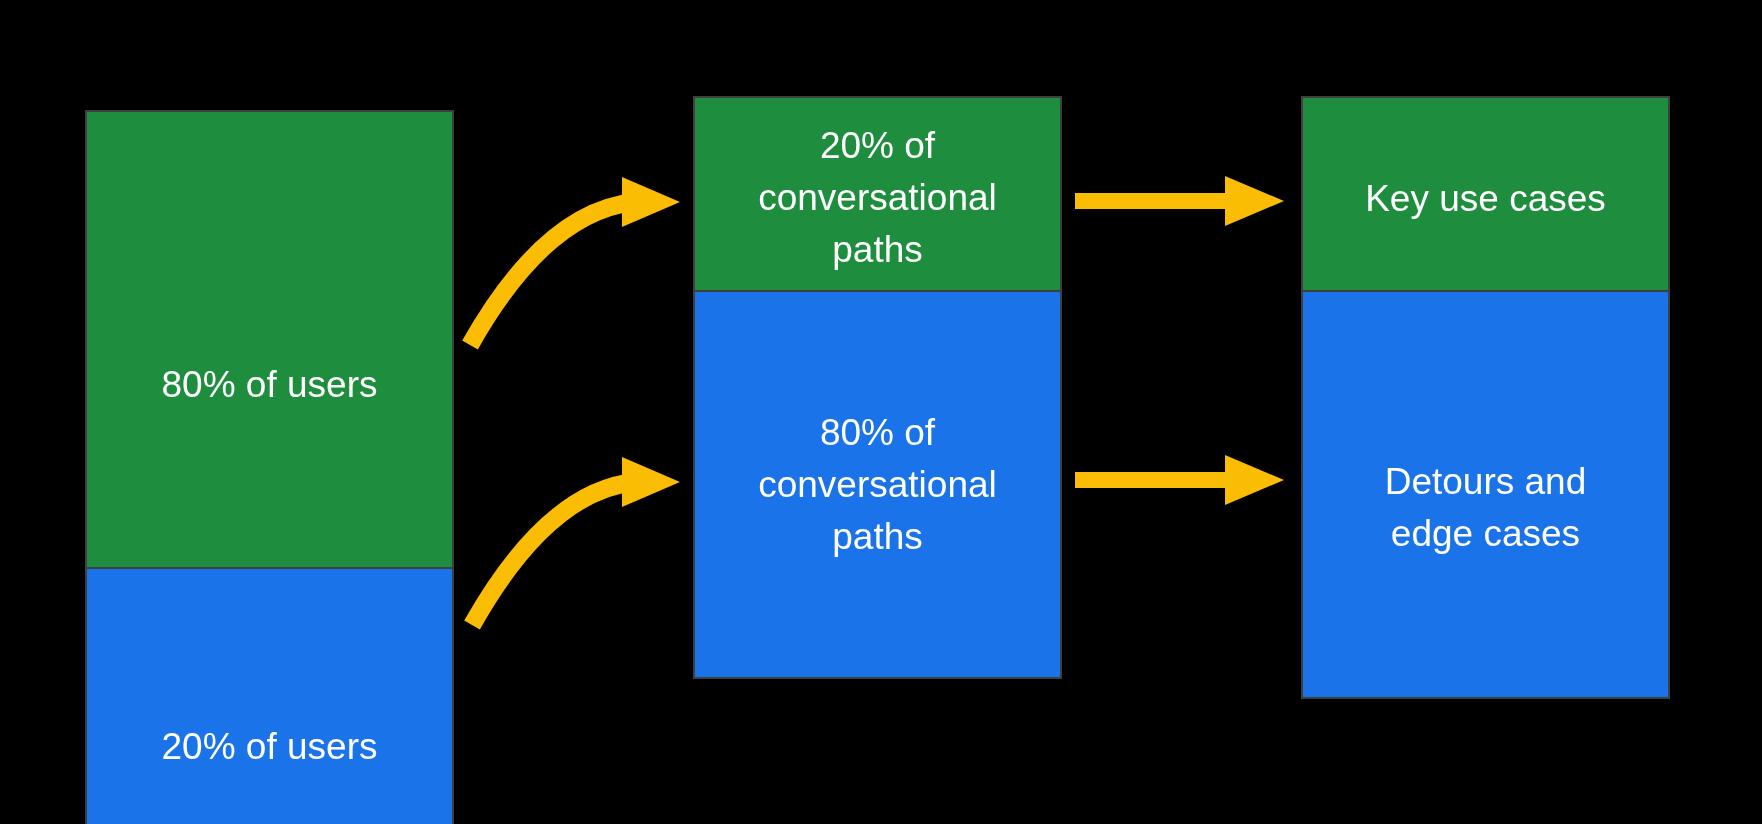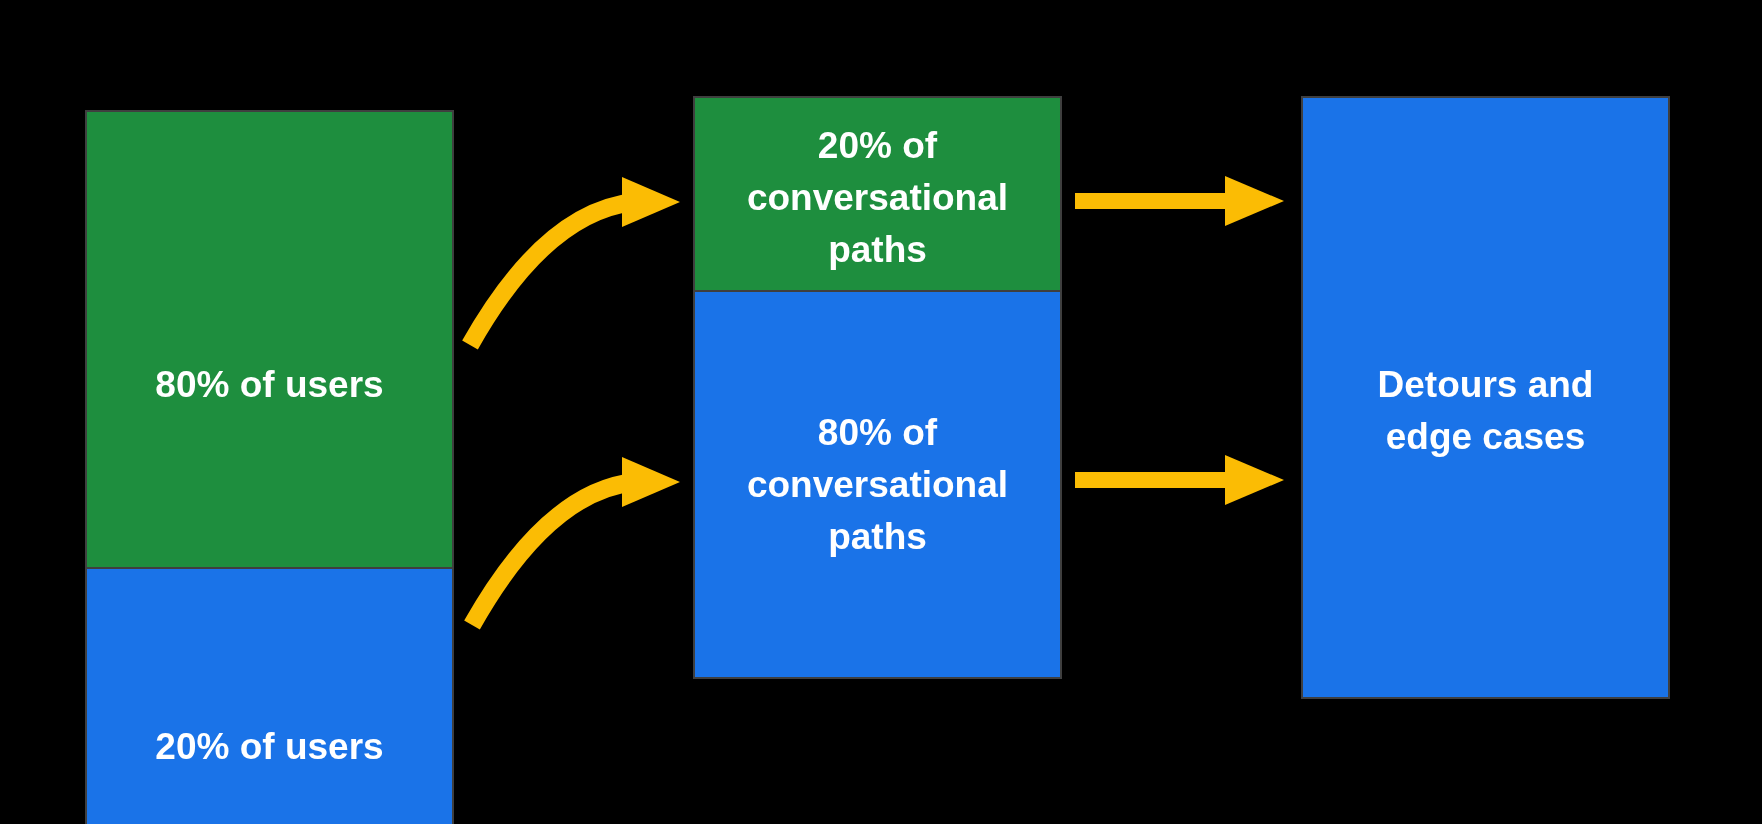--- a/index.html
+++ b/index.html
@@ -18,21 +18,20 @@
     height: 824px;
     background: var(--bg);
     overflow: hidden;
     font-family: "Liberation Sans", "DejaVu Sans", sans-serif;
   }
   .bar {
     position: absolute;
     display: flex;
     flex-direction: column;
     border: 2px solid var(--border);
-    font-weight: bold;
   }
   .segment {
     display: flex;
     justify-content: center;
     align-items: center;
     text-align: center;
     color: var(--text);
     font-size: 37px;
     line-height: 52px;
     white-space: pre-line;
@@ -84,20 +83,21 @@
   <div class="bar bar-paths">
     <div class="segment green top">20% of
 conversational
 paths</div>
     <div class="segment blue">80% of
 conversational
 paths</div>
   </div>
 
   <div class="bar bar-outcomes">
+    <div class="segment green top">Key use cases</div>
     <div class="segment blue">Detours and
 edge cases</div>
   </div>
 
   <svg class="arrows" width="1762" height="824" viewBox="0 0 1762 824">
     <g>
       <path d="M 470 345 Q 545 212 634 202"></path>
       <polygon points="622,177 622,227 680,202"></polygon>
     </g>
     <g>

